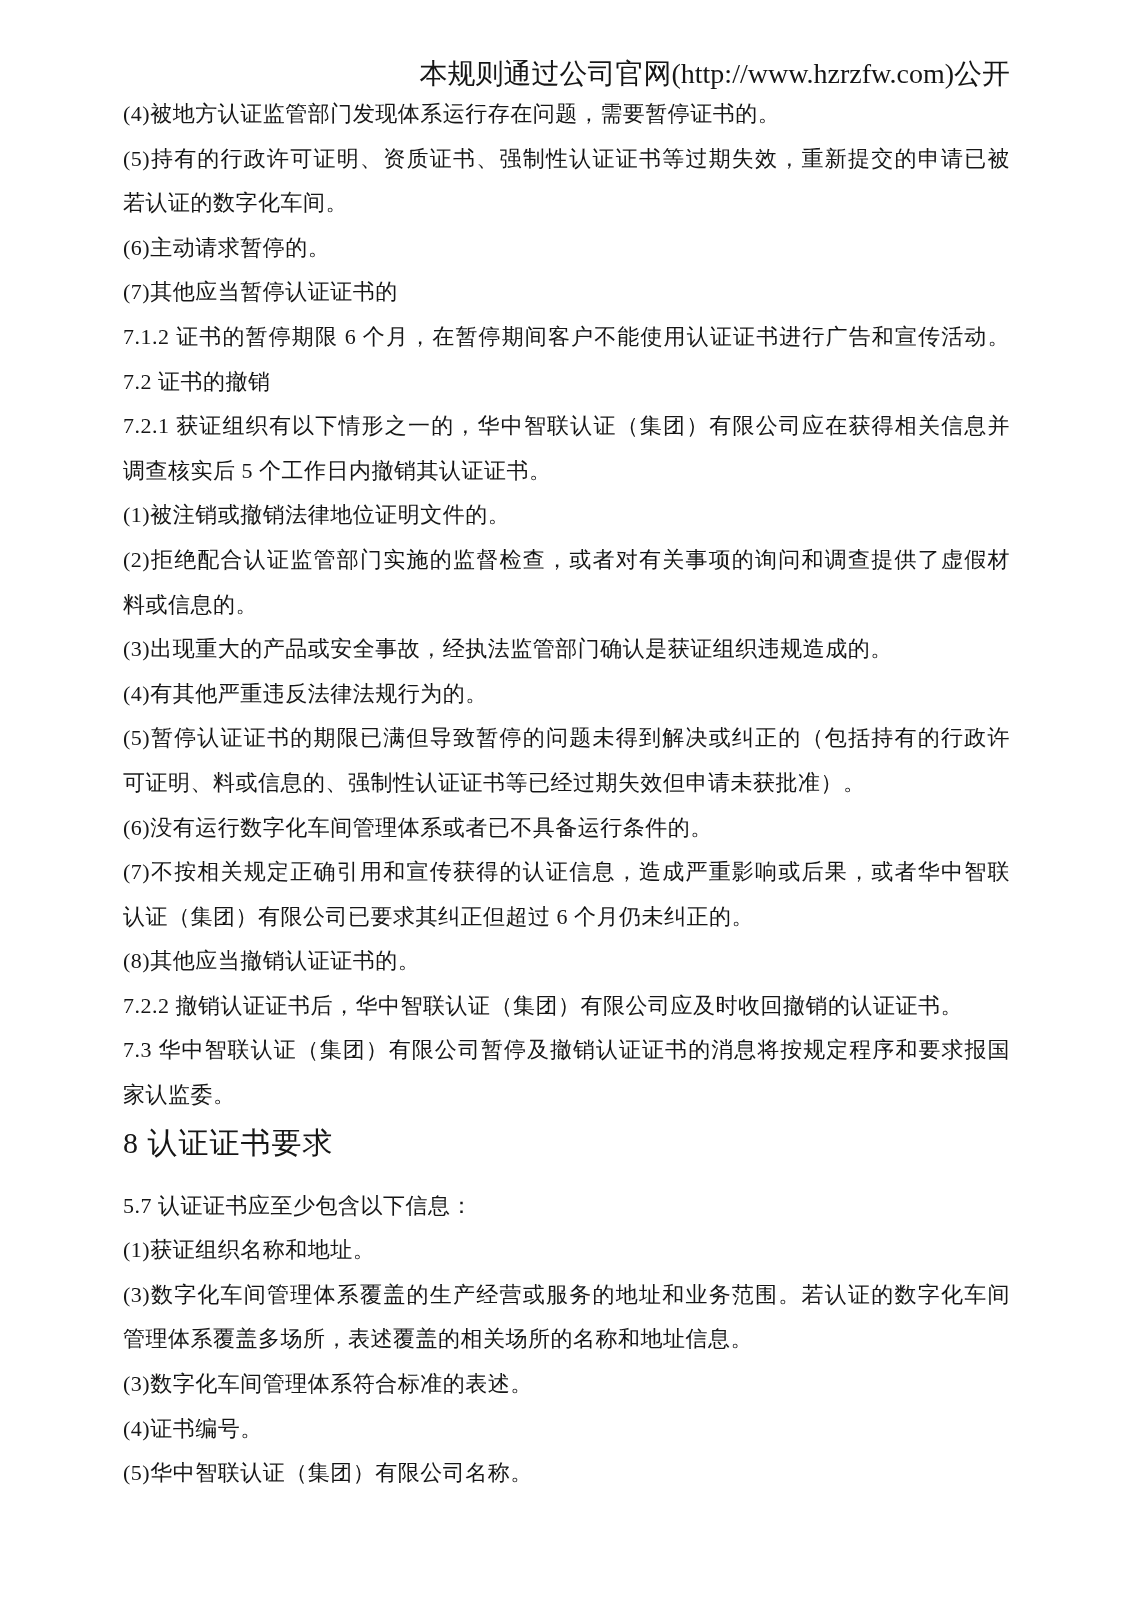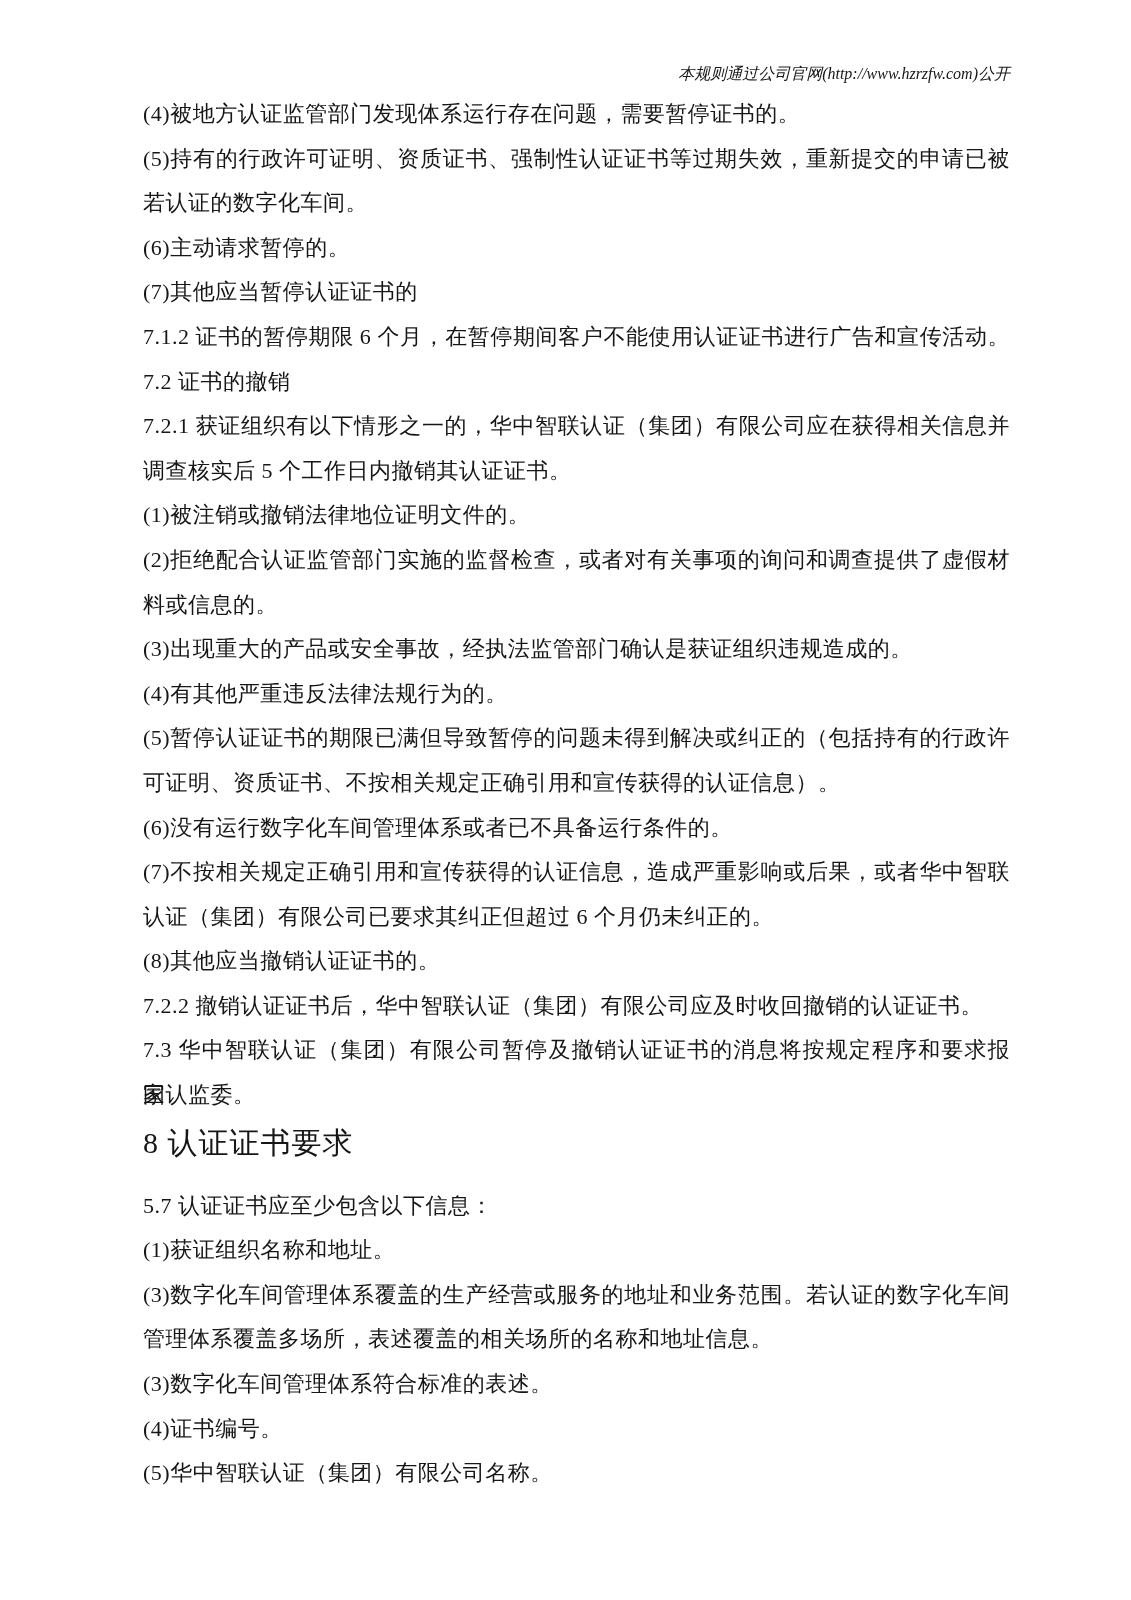--- a/index.html
+++ b/index.html
@@ -16,31 +16,29 @@
     color: #161616;
     overflow: hidden;
     margin: 0 auto;
   }
   .header-note {
     position: absolute;
     top: 56px;
     left: 123px;
     right: 121px;
     text-align: right;
-    font-style: italic;
-    font-size: 16px;
+    font-size: 28px;
     line-height: 36px;
     white-space: nowrap;
   }
   .doc-body {
     position: absolute;
     top: 92px;
     left: 123px;
     right: 121px;
-    margin-left: 20px;
   }
   .line {
     height: 44.6px;
     line-height: 44.6px;
     font-size: 22px;
     letter-spacing: 0.5px;
     white-space: nowrap;
   }
   .line.full {
     white-space: normal;
@@ -70,21 +68,21 @@
       <div class="line full">7.1.2 证书的暂停期限 6 个月，在暂停期间客户不能使用认证证书进行广告和宣传活动。</div>
       <div class="line body">7.2 证书的撤销</div>
       <div class="line full">7.2.1 获证组织有以下情形之一的，华中智联认证（集团）有限公司应在获得相关信息并</div>
       <div class="line body">调查核实后 5 个工作日内撤销其认证证书。</div>
       <div class="line body">(1)被注销或撤销法律地位证明文件的。</div>
       <div class="line full">(2)拒绝配合认证监管部门实施的监督检查，或者对有关事项的询问和调查提供了虚假材</div>
       <div class="line body">料或信息的。</div>
       <div class="line body">(3)出现重大的产品或安全事故，经执法监管部门确认是获证组织违规造成的。</div>
       <div class="line body">(4)有其他严重违反法律法规行为的。</div>
       <div class="line full">(5)暂停认证证书的期限已满但导致暂停的问题未得到解决或纠正的（包括持有的行政许</div>
-      <div class="line body">可证明、资质证书、不按相关规定正确引用和宣传获得的认证信息）。</div>
+      <div class="line body">可证明、料或信息的、强制性认证证书等已经过期失效但申请未获批准）。</div>
       <div class="line body">(6)没有运行数字化车间管理体系或者已不具备运行条件的。</div>
       <div class="line full">(7)不按相关规定正确引用和宣传获得的认证信息，造成严重影响或后果，或者华中智联</div>
       <div class="line body">认证（集团）有限公司已要求其纠正但超过 6 个月仍未纠正的。</div>
       <div class="line body">(8)其他应当撤销认证证书的。</div>
       <div class="line body">7.2.2 撤销认证证书后，华中智联认证（集团）有限公司应及时收回撤销的认证证书。</div>
       <div class="line full">7.3 华中智联认证（集团）有限公司暂停及撤销认证证书的消息将按规定程序和要求报国</div>
       <div class="line body">家认监委。</div>
       <div class="line heading">8 认证证书要求</div>
       <div class="line body">5.7 认证证书应至少包含以下信息：</div>
       <div class="line body">(1)获证组织名称和地址。</div>

